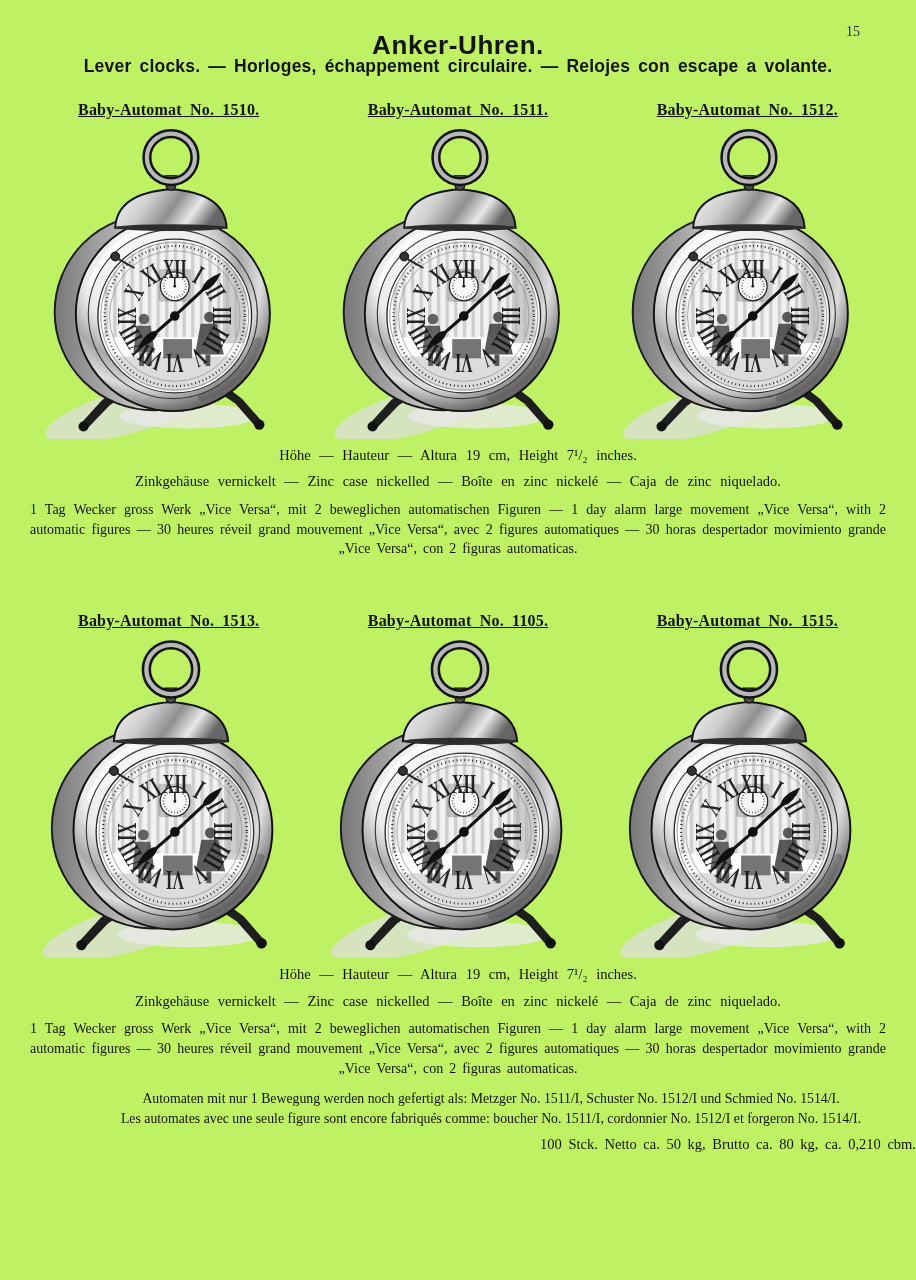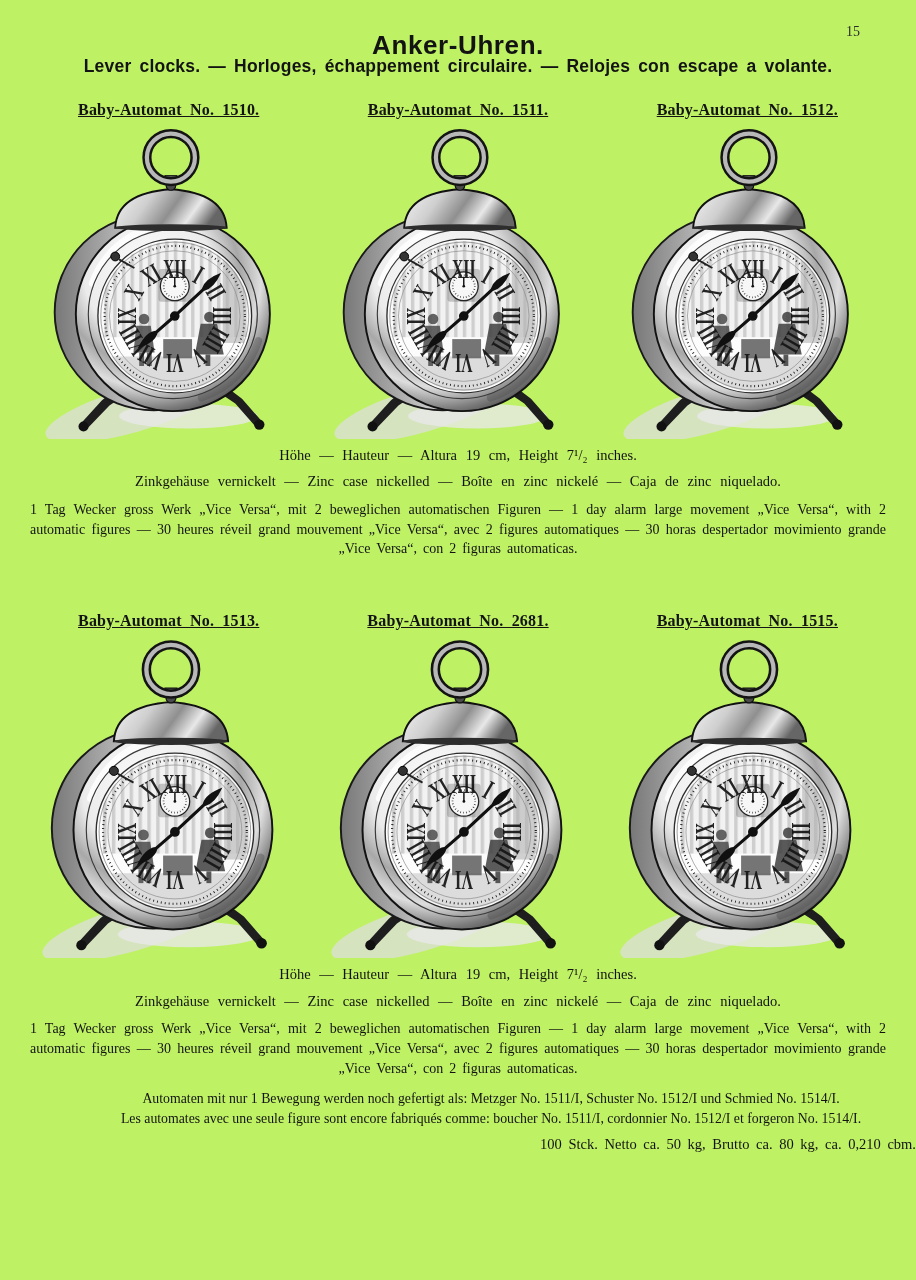--- a/index.html
+++ b/index.html
@@ -196,21 +196,21 @@
   <div class="desc">1 Tag Wecker gross Werk „Vice Versa“, mit 2 beweglichen automatischen Figuren — 1 day alarm large movement „Vice Versa“, with 2 automatic figures — 30 heures réveil grand mouvement „Vice Versa“, avec 2 figures automatiques — 30 horas despertador movimiento grande „Vice Versa“, con 2 figuras automaticas.</div>
 
   <div class="clock-row second">
     <div class="clock-col">
       <div class="clock-label">Baby-Automat No. 1513.</div>
       <svg class="clock" viewBox="0 0 260 330" width="256" height="325">
           <use href="#clockfig"></use>
         </svg>
     </div>
     <div class="clock-col">
-      <div class="clock-label">Baby-Automat No. 2681.</div>
+      <div class="clock-label">Baby-Automat No. 1105.</div>
       <svg class="clock" viewBox="0 0 260 330" width="256" height="325">
           <use href="#clockfig"></use>
         </svg>
     </div>
     <div class="clock-col">
       <div class="clock-label">Baby-Automat No. 1515.</div>
       <svg class="clock" viewBox="0 0 260 330" width="256" height="325">
           <use href="#clockfig"></use>
         </svg>
     </div>

